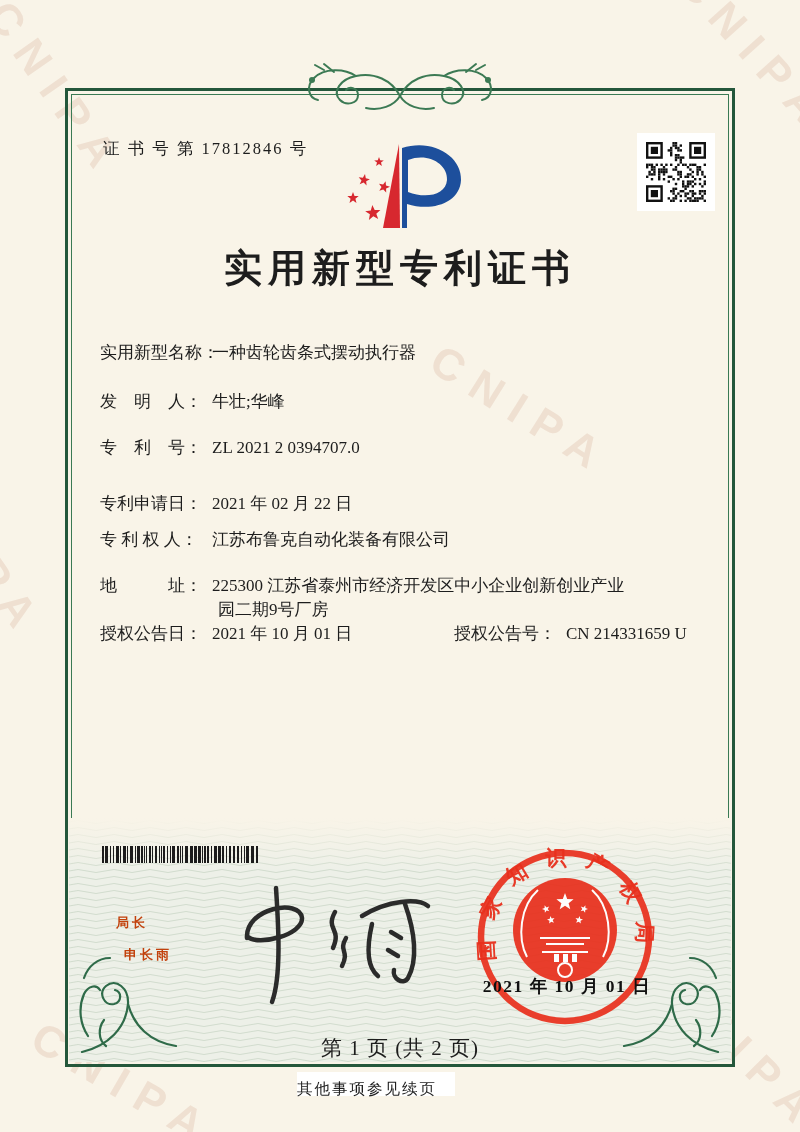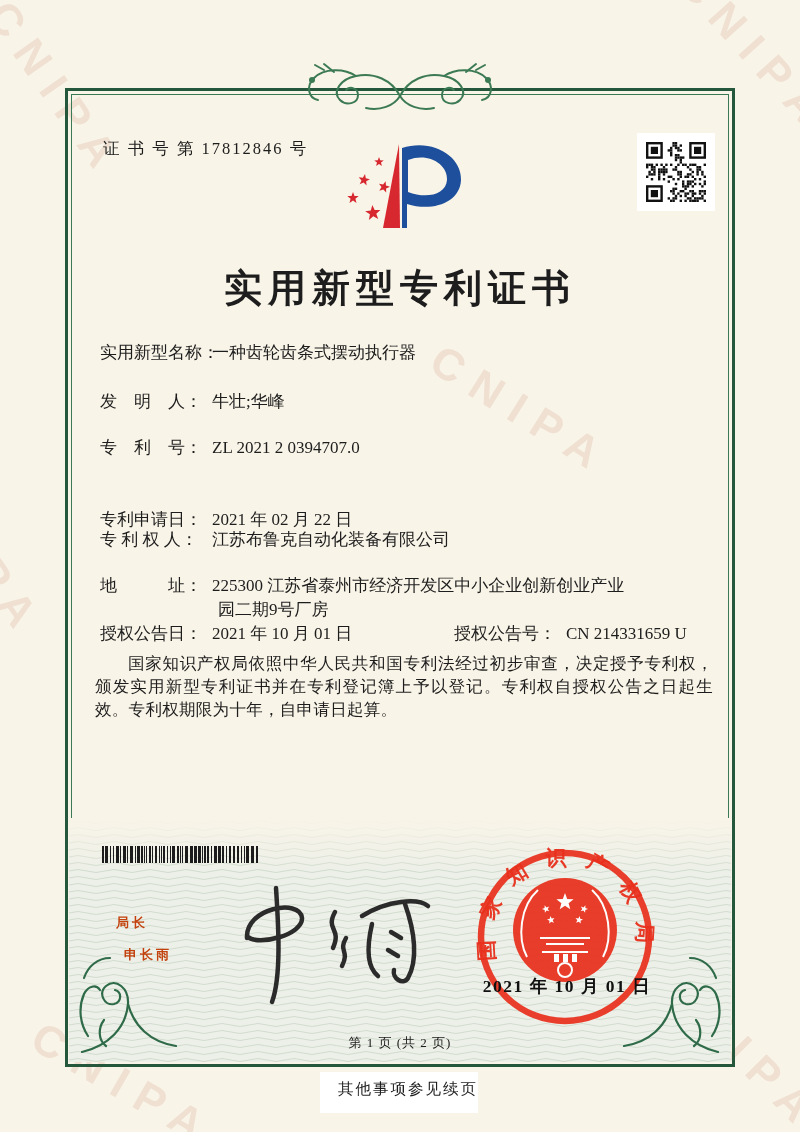--- a/index.html
+++ b/index.html
@@ -7,33 +7,33 @@
        background:#f9f4e8;font-family:"Liberation Serif","DejaVu Serif",serif;color:#1d1d1d;}
   .abs{position:absolute;}
   .wm{position:absolute;font-family:"Liberation Sans","DejaVu Sans",sans-serif;
       font-weight:bold;font-size:44px;letter-spacing:14px;color:rgba(198,146,120,0.20);
       transform-origin:left top;white-space:nowrap;pointer-events:none;}
   .frame{position:absolute;left:65px;top:88px;width:664px;height:973px;
          border:3px solid #24573b;}
   .frame-inner{position:absolute;left:3px;top:3px;right:3px;bottom:3px;border:1px solid #3a7a54;}
   .certno{position:absolute;left:103px;top:138px;font-size:16.5px;letter-spacing:2px;}
   .title{position:absolute;left:0;top:243px;width:800px;text-align:center;
-         font-size:38px;font-weight:bold;letter-spacing:6px;margin-top:20px;}
+         font-size:38px;font-weight:bold;letter-spacing:6px;}
   .row{position:absolute;left:100px;font-size:17px;white-space:nowrap;}
   .lbl{display:inline-block;width:112px;}
   .paras{position:absolute;left:95px;top:652px;width:618px;font-size:16.5px;
          line-height:23px;text-align:justify;letter-spacing:0.3px;}
   .paras p{margin:0 0 1px 0;text-indent:2em;}
   .officer{position:absolute;left:116px;font-family:"Liberation Sans","DejaVu Sans",sans-serif;
            font-weight:600;font-size:13px;letter-spacing:3px;color:#c2410c;}
   .seal-date{position:absolute;left:472px;top:974px;width:190px;text-align:center;
              font-size:17.5px;font-weight:bold;letter-spacing:1.5px;color:#101010;z-index:6;}
-  .pageinfo{position:absolute;left:0;top:1034px;width:800px;text-align:center;font-size:13px;letter-spacing:1px;}
-  .contnote{position:absolute;left:320px;top:1072px;width:158px;height:41px;background:#ffffff;
-            text-align:right;line-height:33px;font-size:15.5px;letter-spacing:2px;}
+  .pageinfo{position:absolute;left:0;top:1034px;width:800px;text-align:center;font-size:21px;letter-spacing:1px;}
+  .contnote{position:absolute;left:297px;top:1072px;width:158px;height:24px;background:#ffffff;
+            text-align:left;line-height:33px;font-size:15.5px;letter-spacing:2px;}
   .fadeTop{position:absolute;left:69px;top:818px;width:662px;height:52px;
            background:linear-gradient(#f9f4e8,rgba(249,244,232,0));z-index:2;}
   svg{display:block;}
 </style>
 </head>
 <body>
 
 <div class="wm" style="left:18px;top:-8px;transform:rotate(55deg);">CNIPA</div>
 <div class="wm" style="left:705px;top:-42px;transform:rotate(48deg);">CNIPA</div>
 <div class="wm" style="left:448px;top:335px;transform:rotate(32deg);">CNIPA</div>
@@ -310,41 +310,40 @@
 
 <div class="row" style="top:341px;">
   <span class="lbl">实用新型名称：</span><span>一种齿轮齿条式摆动执行器</span>
 </div>
 <div class="row" style="top:390px;">
   <span class="lbl">发　明　人：</span><span>牛壮;华峰</span>
 </div>
 <div class="row" style="top:436px;">
   <span class="lbl">专　利　号：</span><span>ZL 2021 2 0394707.0</span>
 </div>
-<div class="row" style="top:508px;">
+<div class="row" style="top:492px;">
   <span class="lbl">专利申请日：</span><span>2021 年 02 月 22 日</span>
 </div>
 <div class="row" style="top:528px;font-family:Liberation Serif, serif;">
   <span class="lbl">专 利 权 人：</span><span>江苏布鲁克自动化装备有限公司</span>
 </div>
 <div class="row" style="top:574px;">
   <span class="lbl">地　　　址：</span><span>225300  江苏省泰州市经济开发区中小企业创新创业产业</span>
 </div>
 <div class="row" style="top:598px;left:218px;">
   <span>园二期9号厂房</span>
 </div>
 <div class="row" style="top:622px;">
   <span class="lbl">授权公告日：</span><span>2021 年 10 月 01 日</span>
 </div>
 <div class="row" style="top:622px;left:410px;margin-left:44px;">
   <span class="lbl">授权公告号：</span><span>CN 214331659 U</span>
 </div>
 
 <div class="paras">
-  <p>国家知识产权局依照中华人民共和国专利法经过初步审查，决定授予专利权，颁发实用新型专利证书并在专利登记簿上予以登记。专利权自授权公告之日起生效。专利权期限为十年，自申请日起算。</p>
 </div>
 
 <svg id="barcode" class="abs" style="left:102px;top:846px;z-index:4;" width="158" height="18">
     <rect x="0" y="0" width="2" height="17" fill="#1c1c1c"></rect>
     <rect x="3" y="0" width="3" height="17" fill="#1c1c1c"></rect>
     <rect x="8" y="0" width="1" height="17" fill="#1c1c1c"></rect>
     <rect x="11" y="0" width="1" height="17" fill="#1c1c1c"></rect>
     <rect x="14" y="0" width="3" height="17" fill="#1c1c1c"></rect>
     <rect x="18" y="0" width="1" height="17" fill="#1c1c1c"></rect>
     <rect x="21" y="0" width="3" height="17" fill="#1c1c1c"></rect>

